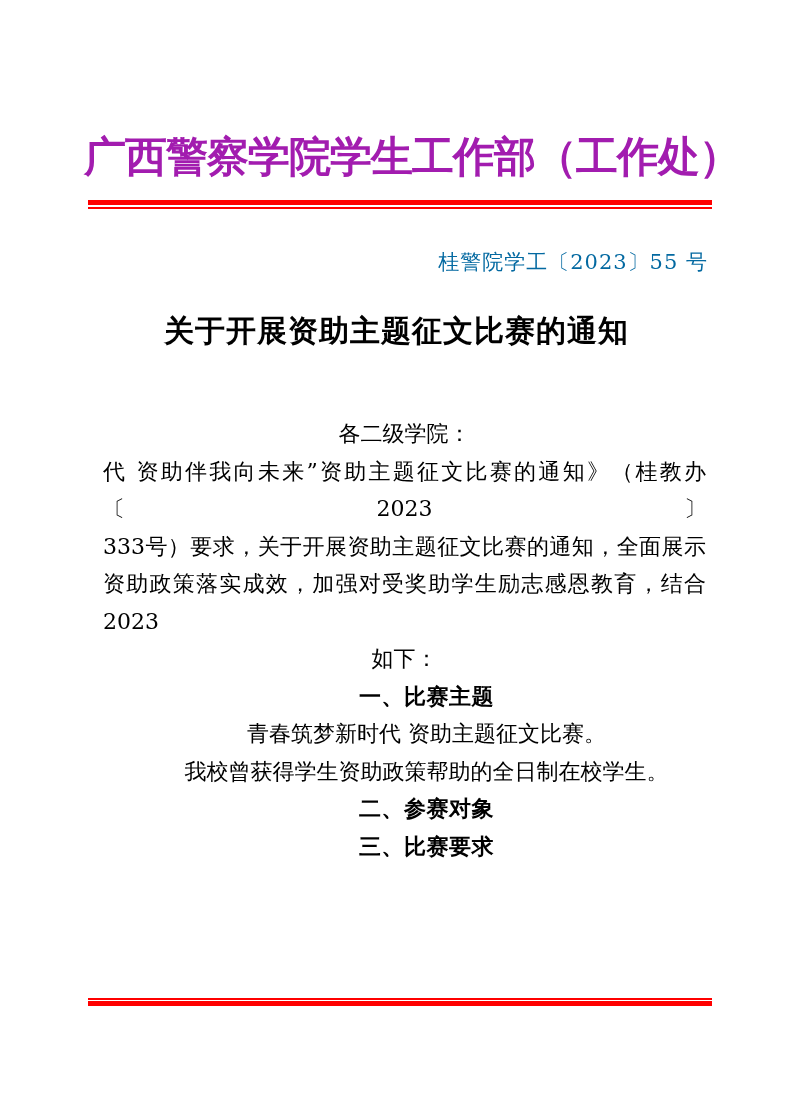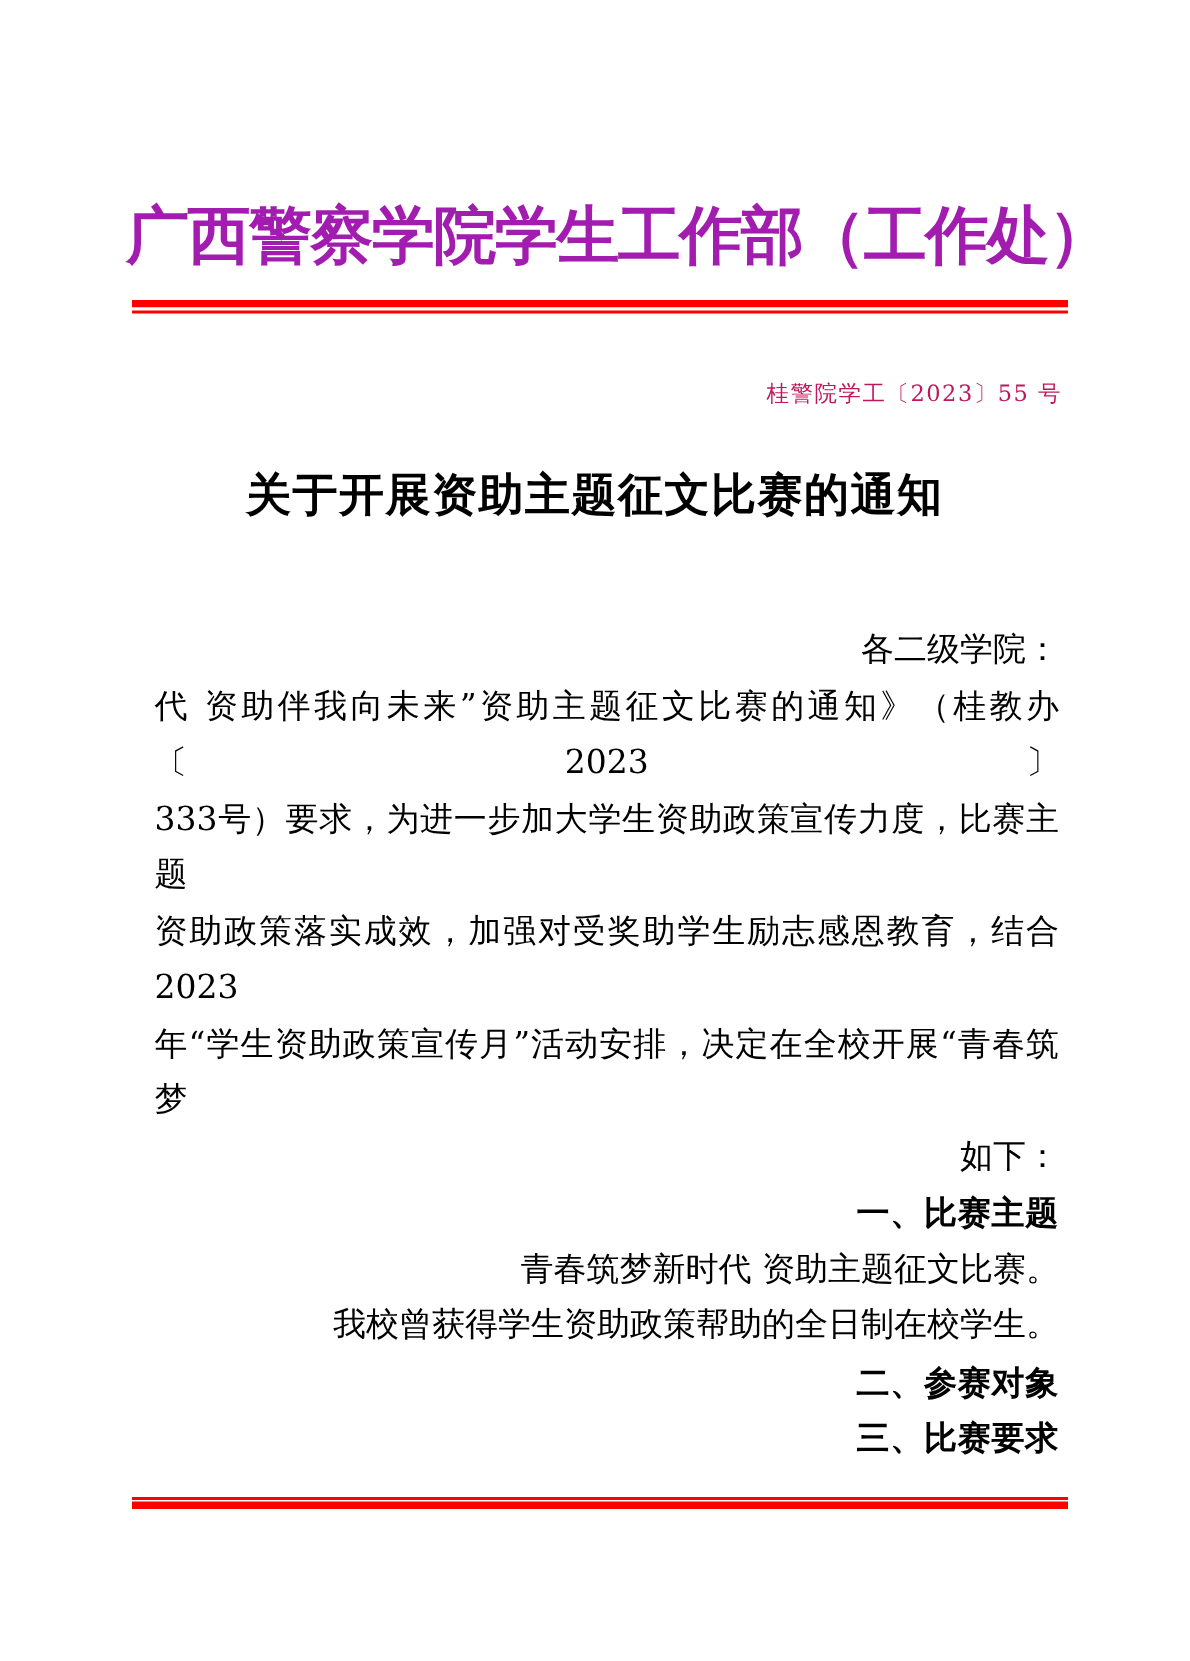--- a/index.html
+++ b/index.html
@@ -32,24 +32,24 @@
   .rule-bottom { position: absolute; top: 998px; left: 88px; width: 624px; }
   .rule-bottom .thin  { height: 2px; background: #ff0000; }
   .rule-bottom .gap   { height: 1px; background: #ffffff; }
   .rule-bottom .thick { height: 5px; background: #ff0000; }
   .doc-number {
     position: absolute;
     top: 246px;
     left: 103px;
     width: 605px;
     text-align: right;
-    font-size: 15px;
+    font-size: 21px;
     line-height: 32px;
     letter-spacing: 1px;
-    color: #be185d;
+    color: #0369a1;
   }
   .doc-title {
     position: absolute;
     top: 308px;
     left: 0;
     width: 793px;
     text-align: center;
     font-weight: bold;
     font-size: 30px;
     line-height: 46px;
@@ -60,21 +60,21 @@
     position: absolute;
     top: 415px;
     left: 103px;
     width: 603px;
     color: #000000;
   }
   .line {
     font-family: "DejaVu Serif", serif;
     font-size: 22px;
     line-height: 37.5px;
-    text-align: right;
+    text-align: center;
     white-space: normal;
   }
   .line.fill {
     text-align: justify;
     text-align-last: justify;
     text-justify: distribute;
   }
   .line.indent { text-indent: 2em; }
   .line.heading {
     font-family: Liberation Serif, serif;
@@ -95,23 +95,22 @@
     <div class="thin"></div>
   </div>
 
   <div class="doc-number">桂警院学工〔2023〕55 号</div>
 
   <div class="doc-title">关于开展资助主题征文比赛的通知</div>
 
   <div class="doc-body">
       <div class="line">各二级学院：</div>
       <div class="line fill">代 资助伴我向未来”资助主题征文比赛的通知》（桂教办〔2023〕</div>
-      <div class="line fill">333号）要求，为进一步加大学生资助政策宣传力度，比赛主题</div>
+      <div class="line fill">333号）要求，关于开展资助主题征文比赛的通知，全面展示</div>
       <div class="line fill">资助政策落实成效，加强对受奖助学生励志感恩教育，结合2023</div>
-      <div class="line fill">年“学生资助政策宣传月”活动安排，决定在全校开展“青春筑梦</div>
       <div class="line">如下：</div>
       <div class="line heading indent">一、比赛主题</div>
       <div class="line indent">青春筑梦新时代 资助主题征文比赛。</div>
       <div class="line indent">我校曾获得学生资助政策帮助的全日制在校学生。</div>
       <div class="line heading indent">二、参赛对象</div>
       <div class="line heading indent">三、比赛要求</div>
     </div>
 
   <div class="rule-bottom">
     <div class="thin"></div>

